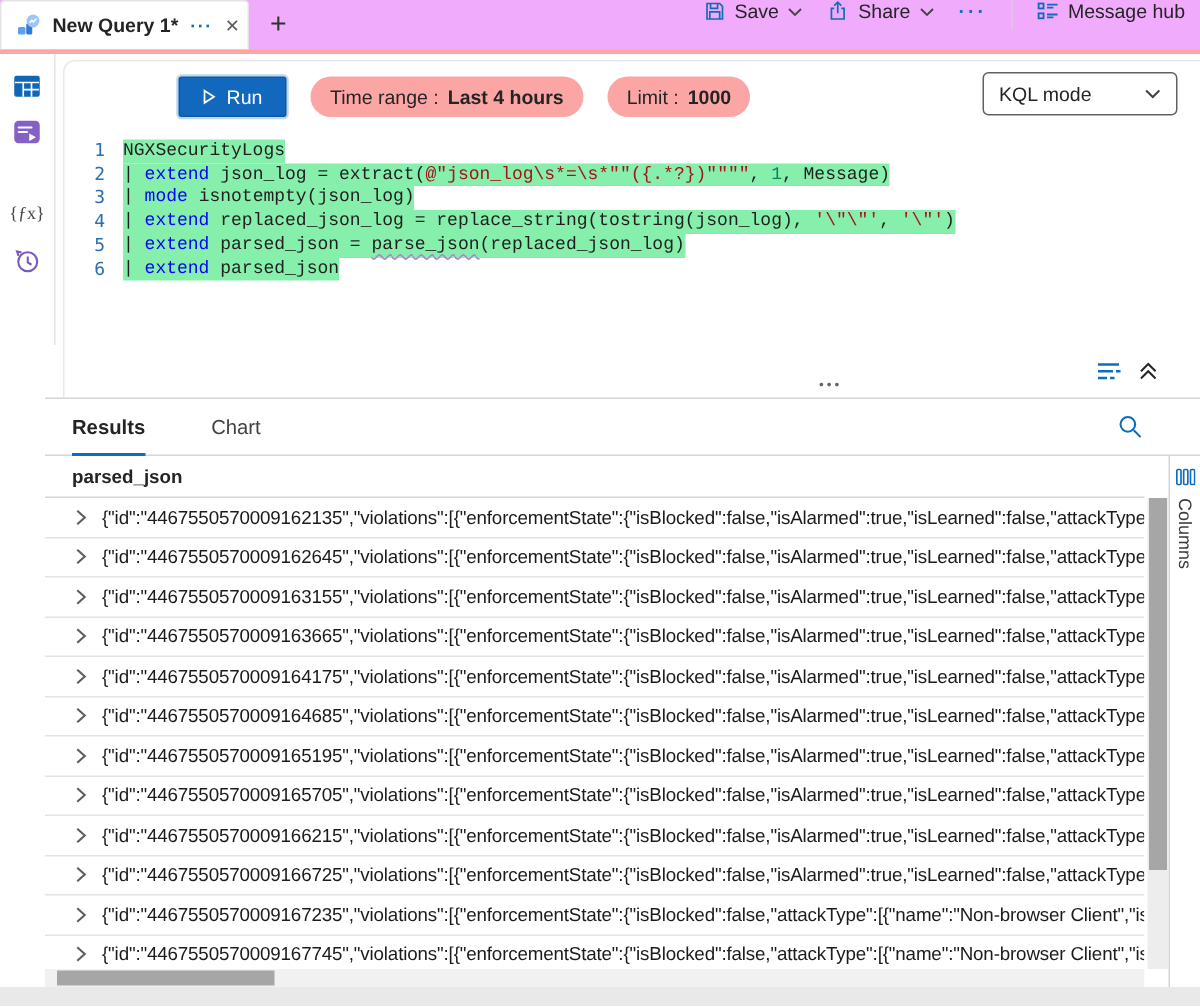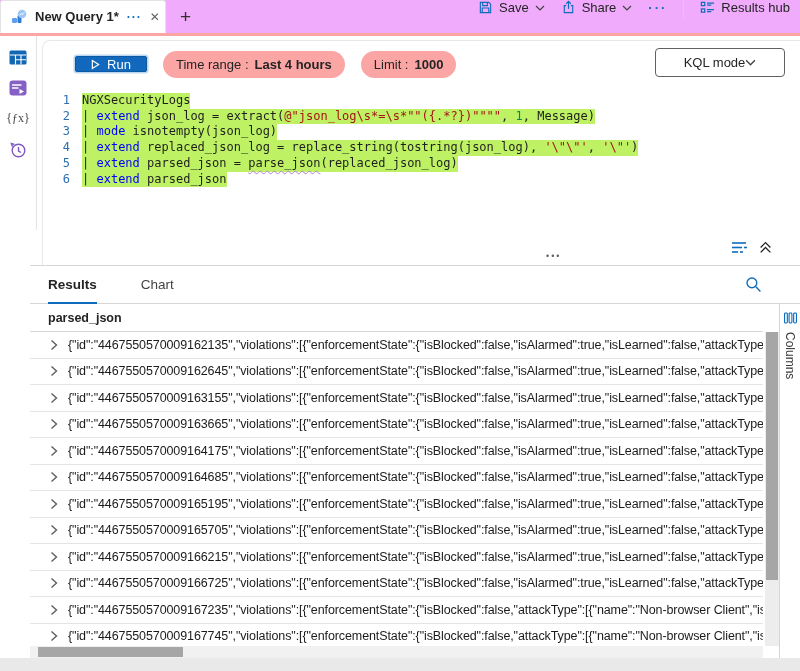--- a/index.html
+++ b/index.html
@@ -20,44 +20,44 @@
   .tabbar-right{position:absolute;right:10px;top:0;height:33px;display:flex;align-items:flex-start;gap:16px;}
   .tb-item{display:flex;align-items:center;gap:6px;cursor:pointer;color:#242424;}
   .tb-item .ic{color:var(--accent,#0f6cbd);}
   .tb-dots{color:var(--accent,#0f6cbd);font-weight:bold;letter-spacing:2px;font-size:13px;cursor:pointer;}
   .tb-divider{width:1px;height:20px;background:#d1d1d1;}
 
   
   .rail{position:absolute;left:0;top:34px;width:37px;height:196px;box-sizing:border-box;border-right:1px solid #e4e4e4;
         display:flex;flex-direction:column;align-items:center;padding-top:16px;gap:15px;}
   .rail .ric{cursor:pointer;}
-  .fx-label{font-size:12px;color:#484644;font-family:"Liberation Serif",serif;}
+  .fx-label{font-size:12px;color:#484644;font-family:"Liberation Serif",serif;margin-top:24px;}
 
   
   .pane-card{position:absolute;left:42px;top:40px;right:0;height:224px;pointer-events:none;
              border-top:1px solid #e8e8e8;border-left:1px solid #e8e8e8;border-top-left-radius:8px;}
 
   
   .toolbar{position:absolute;left:44px;top:48px;right:0;height:32px;display:flex;align-items:center;gap:16px;padding-left:31px;}
-  .run-btn{display:flex;align-items:center;gap:7px;justify-content:center;width:72px;height:16px;
+  .run-btn{display:flex;align-items:center;gap:7px;justify-content:center;width:72px;height:27px;
            background:var(--run-button,#1168bd);color:#fff;border:1px solid #0c5aa3;border-radius:2px;
-           box-shadow:0 0 0 1.5px #bcd7ee;font-size:13px;cursor:pointer;}
+           box-shadow:0 0 0 1.5px #bcd7ee;font-size:13px;cursor:pointer;margin-left:44px;}
   .pill{display:flex;align-items:center;gap:6px;height:27px;padding:0 13px;background:#fca5a5;border-radius:14px;
         font-size:13px;color:#242424;cursor:pointer;}
   .pill b{font-weight:bold;}
   .mode-select{position:absolute;right:15px;top:0;width:130px;height:29px;box-sizing:border-box;border:1px solid #616161;
-               border-radius:4px;display:flex;align-items:center;justify-content:center;padding:0 10px;
+               border-radius:4px;display:flex;align-items:center;justify-content:space-between;padding:0 10px;
                font-size:13px;color:#242424;background:#fff;cursor:pointer;}
 
   
   .editor{position:absolute;left:44px;top:93px;right:0;height:120px;
           font-family:"DejaVu Sans Mono",monospace;font-size:12px;line-height:15.7px;}
   .code-line{display:flex;white-space:pre;}
   .ln{width:26px;text-align:right;color:#2b6fb3;margin-right:12px;flex:none;user-select:none;}
-  .lt{background:#bef264;}
+  .lt{background:#86efac;font-family:Liberation Mono, monospace;}
   .tok-plain{color:#1f1f1f;}
   .tok-kw{color:var(--keyword,#0000ff);}
   .tok-str{color:var(--string,#a31515);}
   .tok-num{color:var(--number,#098658);}
   .tok-squiggle{color:#1f1f1f;text-decoration:underline wavy #b180d7;text-decoration-thickness:1px;text-underline-offset:2.5px;margin-top:36px;}
 
   
   .pane-actions{position:absolute;top:241px;right:28px;display:flex;align-items:center;gap:10px;}
   .pane-actions .ic{cursor:pointer;}
   .splitter-dots{position:absolute;left:546px;top:251px;font-size:9px;letter-spacing:2px;color:#616161;cursor:row-resize;}
@@ -145,21 +145,21 @@
       <div class="tb-divider"></div>
       <div class="tb-item">
         <span class="ic">
           <svg width="15" height="15" viewBox="0 0 16 16" fill="none" stroke="currentColor" stroke-width="1.3">
               <rect x="1.5" y="2.5" width="3.5" height="3.5"></rect>
               <path d="M7.5 3.3 H15 M7.5 5.4 H12"></path>
               <rect x="1.5" y="9.5" width="3.5" height="3.5"></rect>
               <path d="M7.5 10.3 H15 M7.5 12.4 H12"></path>
             </svg>
         </span>
-        <span>Results hub</span>
+        <span>Message hub</span>
       </div>
     </div>
   </div>
 
   <div class="rail">
     <span class="ric">
       <svg width="18" height="15" viewBox="0 0 18 15">
           <rect x="0.5" y="0.5" width="17" height="14" rx="1.5" fill="#1267b4"></rect>
           <path d="M1 5 H17 M6.5 5 V14.5 M12 5 V14.5 M6.5 9.7 H17" stroke="#fff" stroke-width="1.1" fill="none"></path>
         </svg>

